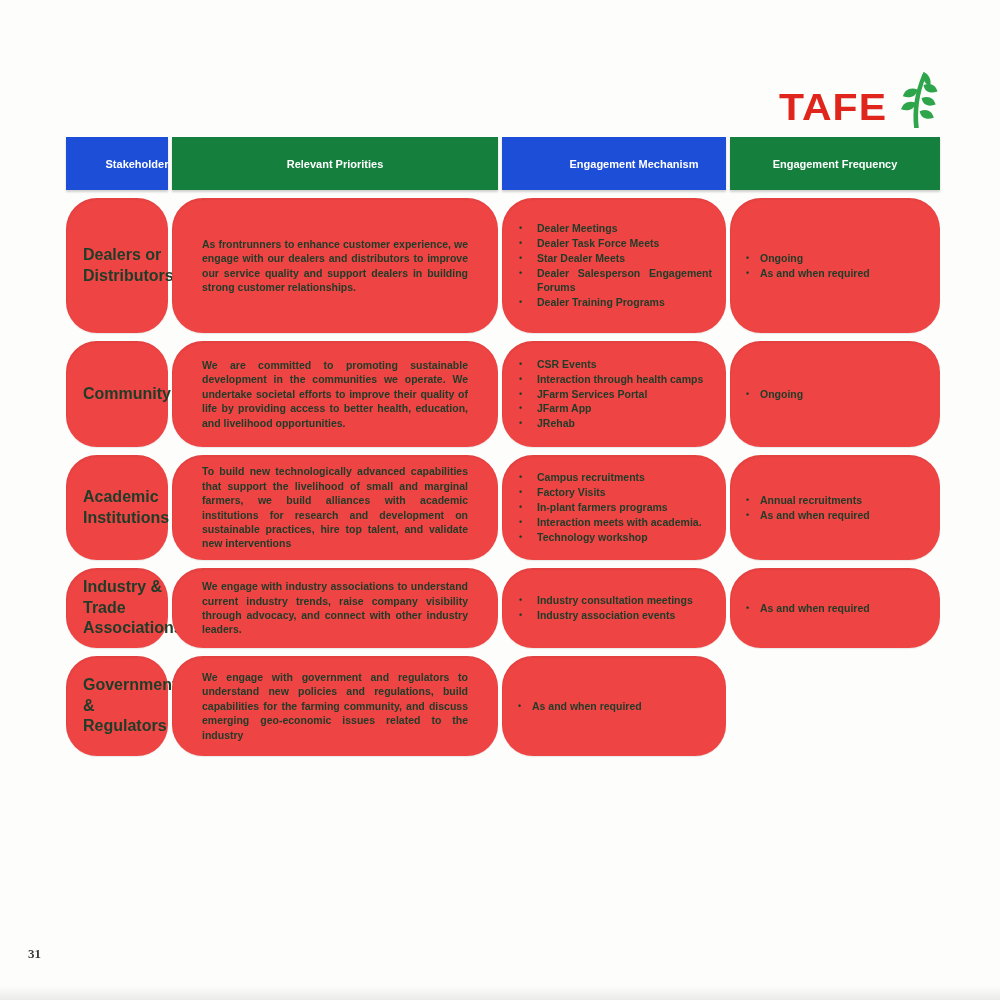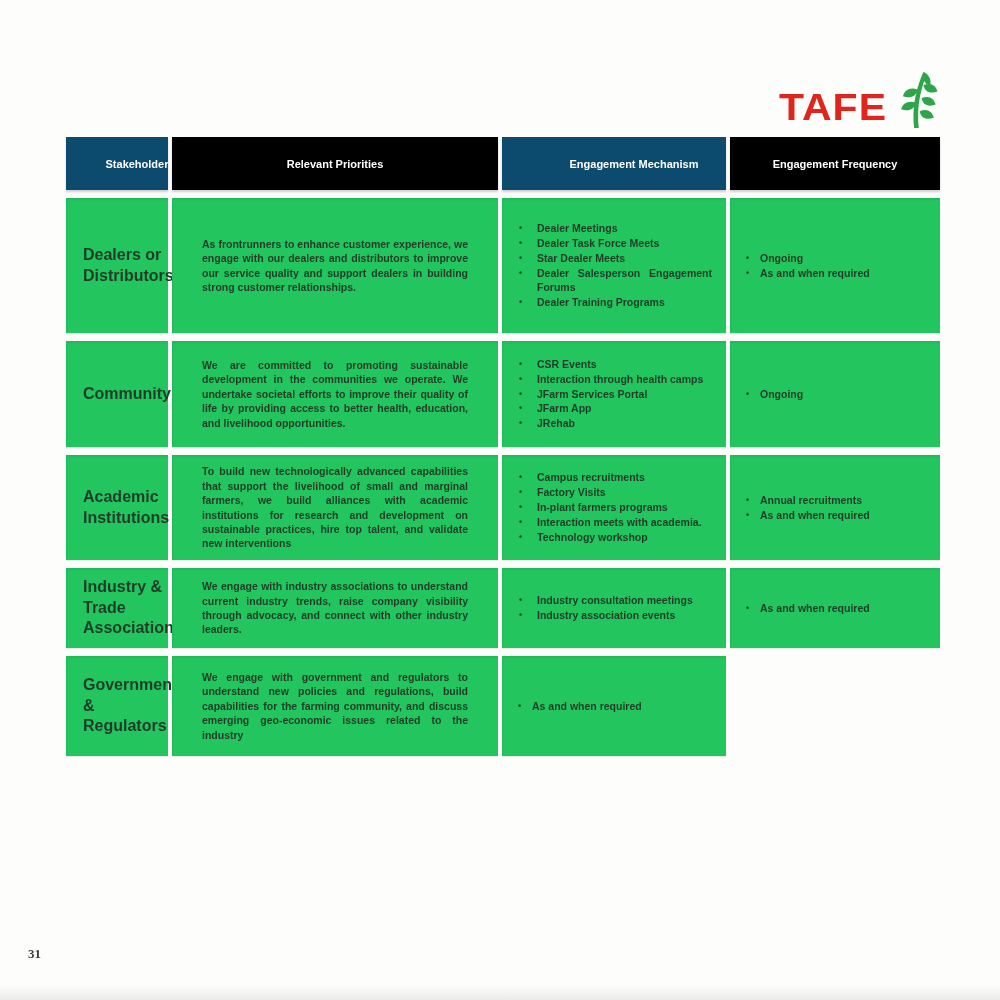--- a/index.html
+++ b/index.html
@@ -20,25 +20,26 @@
     display:grid;
     grid-template-columns:102px 326px 224px 210px;
     grid-template-rows:53px 135px 106px 105px 80px 100px;
     gap:8px 4px;
   }
   .th{
     display:flex;align-items:center;justify-content:center;
     color:#ffffff;font-weight:bold;font-size:11px;text-align:center;
     box-shadow:0 2px 2px rgba(0,0,0,.18);
   }
-  .th-dark{background:#0c4a6e;padding-left:40px;}
-  .th-light{background:#000000;}
+  .th-dark{background:#1d4ed8;padding-left:40px;}
+  .th-light{background:#15803d;}
   .td{
-    background:#22c55e;color:#1e3c28;
+    background:#ef4444;color:#1e3c28;
     box-shadow:inset 1px 2px 2px rgba(0,0,0,.05), 0 1px 1px rgba(0,0,0,.08);
+    border-radius:31px;
   }
   .name{
     display:flex;align-items:center;
     padding-left:17px;padding-right:6px;
     font-weight:bold;font-size:16px;line-height:1.3;
   }
   .pri{
     display:flex;align-items:center;
     padding:0 30px;
   }

